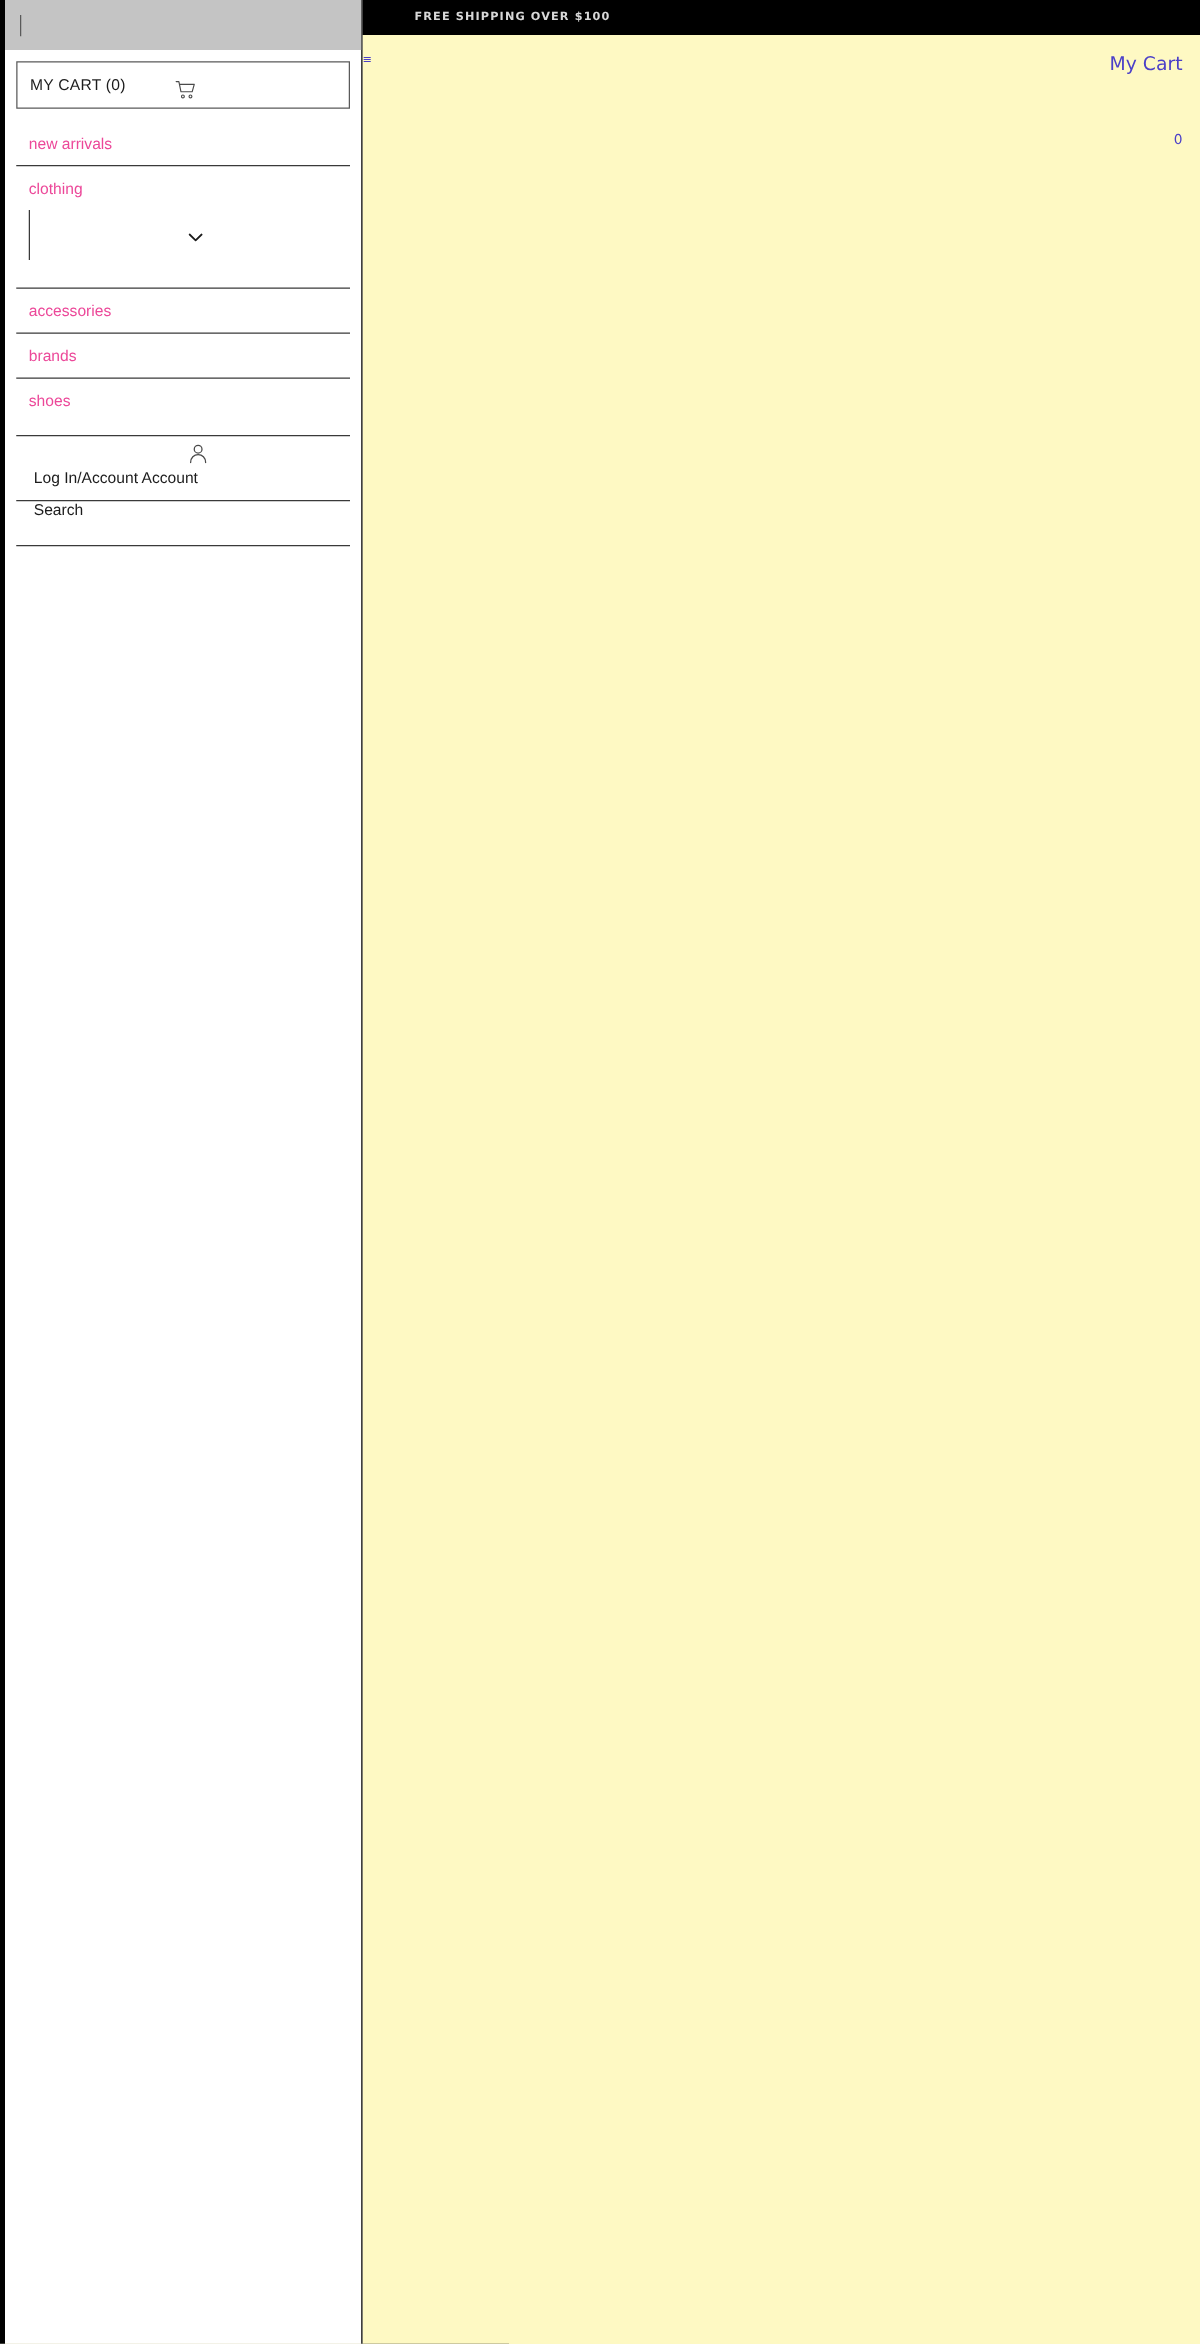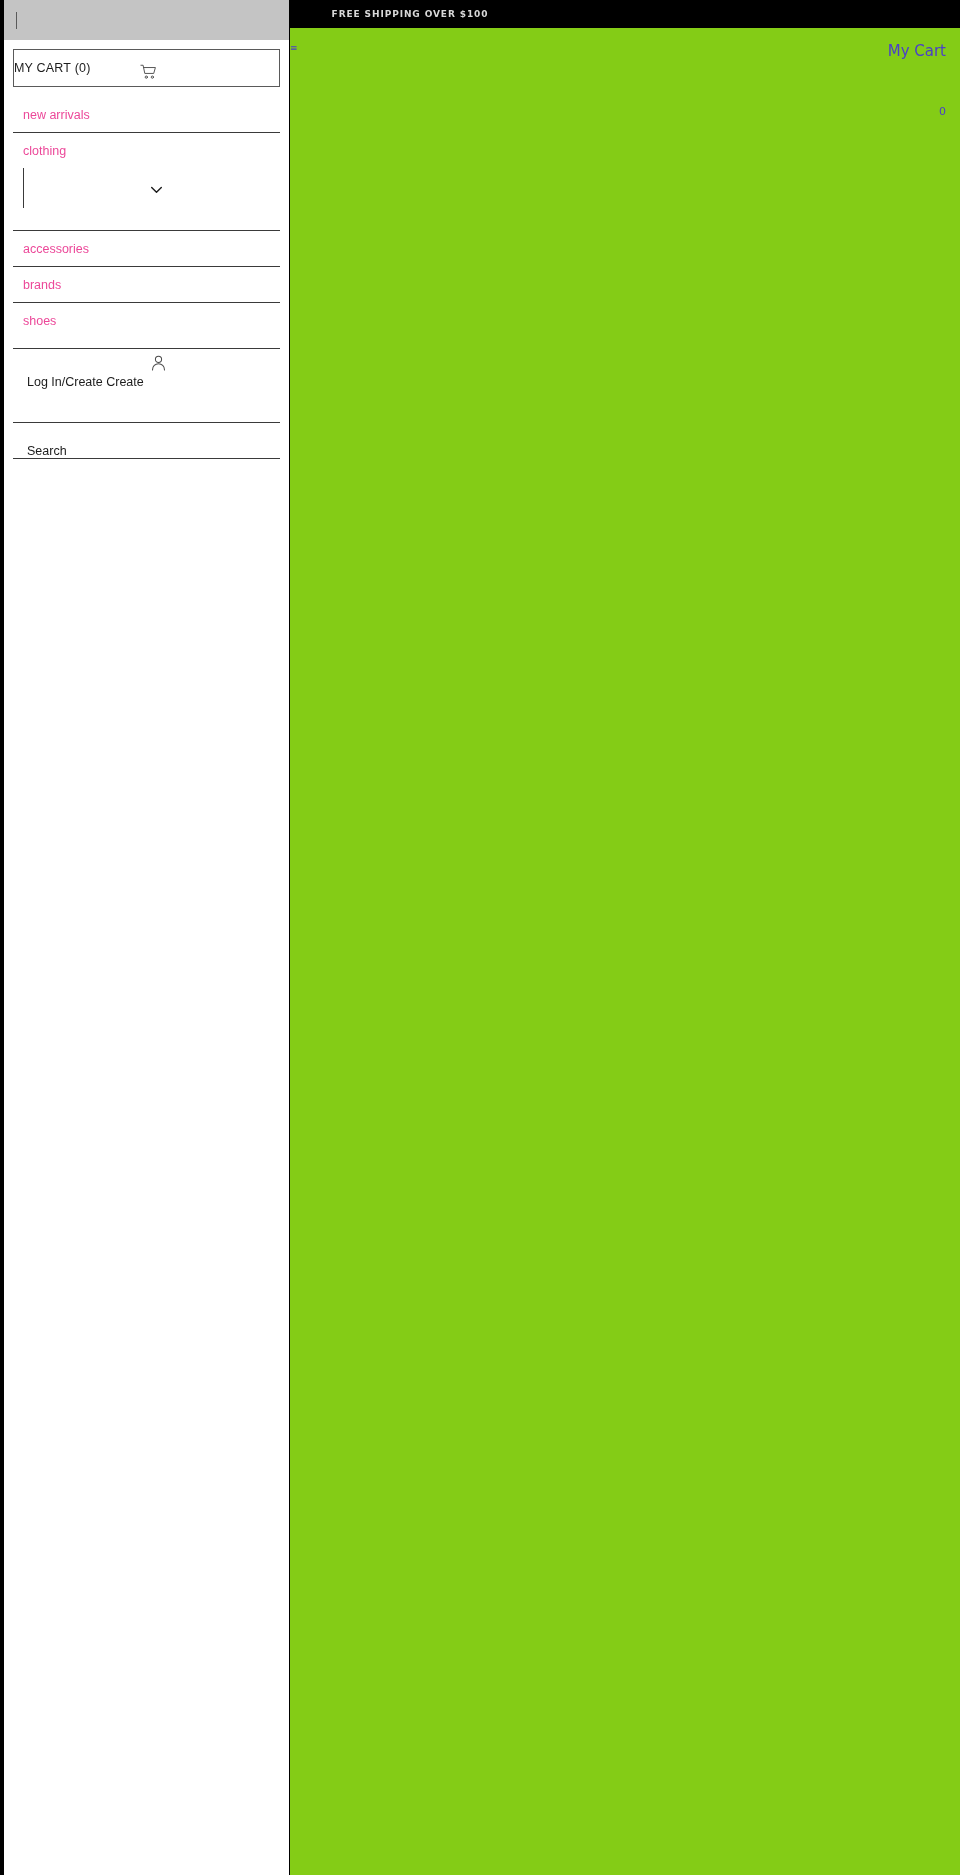--- a/index.html
+++ b/index.html
@@ -14,21 +14,21 @@
     background: #000000;
     font-family: "Liberation Sans", sans-serif;
     position: relative;
     overflow: hidden;
   }
 
   
   #site-background {
     position: absolute;
     inset: 0;
-    background: #84cc16;
+    background: #fef9c3;
   }
   #promo-bar {
     position: absolute;
     left: 0; top: 0;
     width: 960px;
     height: 28px;
     display: flex;
     align-items: center;
     justify-content: center;
     background: #000000;
@@ -106,21 +106,21 @@
   #drawer-body {
     padding: 9px 9px 0 9px;
   }
 
   
   .cart-box {
     border: 1px solid #5a5a5a;
     height: 38px;
     display: flex;
     align-items: center;
-    padding: 0 0;
+    padding: 0 10px;
     position: relative;
     background: #ffffff;
   }
   .cart-box .cart-label {
     font-size: 12.5px;
     color: #1c1c1c;
     letter-spacing: 0.2px;
   }
   .cart-box .cart-icon {
     position: absolute;
@@ -198,23 +198,22 @@
     top: 26px;
     font-size: 12.5px;
     color: #1c1c1c;
   }
 
   .search-block {
     border-top: 1px solid #3a3a3a;
     border-bottom: 1px solid #3a3a3a;
     height: 37px;
     display: flex;
-    align-items: flex-end;
+    align-items: flex-start;
     padding-left: 14px;
-    margin-top: 22px;
   }
   .search-block .search-label {
     font-size: 12.5px;
     color: #1c1c1c;
   }
 
   .icon-svg { display: block; }
 </style>
 </head>
 <body>
@@ -295,21 +294,21 @@
       </li>
     </ul>
 
     <div class="account-block">
       <span class="person-icon">
         <svg class="icon-svg" viewBox="0 0 16 17" width="15" height="16" fill="none" stroke="#4a4a4a" stroke-width="1.1" stroke-linecap="round" stroke-linejoin="round">
           <circle cx="8" cy="4.6" r="3.3"></circle>
           <path d="M1.6 16 C1.6 11.9 4.5 9.3 8 9.3 C11.5 9.3 14.4 11.9 14.4 16"></path>
         </svg>
       </span>
-      <a class="account-label" href="#" style="text-decoration:none;">Log In/Create Create</a>
+      <a class="account-label" href="#" style="text-decoration:none;">Log In/Account Account</a>
     </div>
 
     <div class="search-block">
       <span class="search-label">Search</span>
     </div>
 
   </div>
 </aside>
 
 </body></html>

